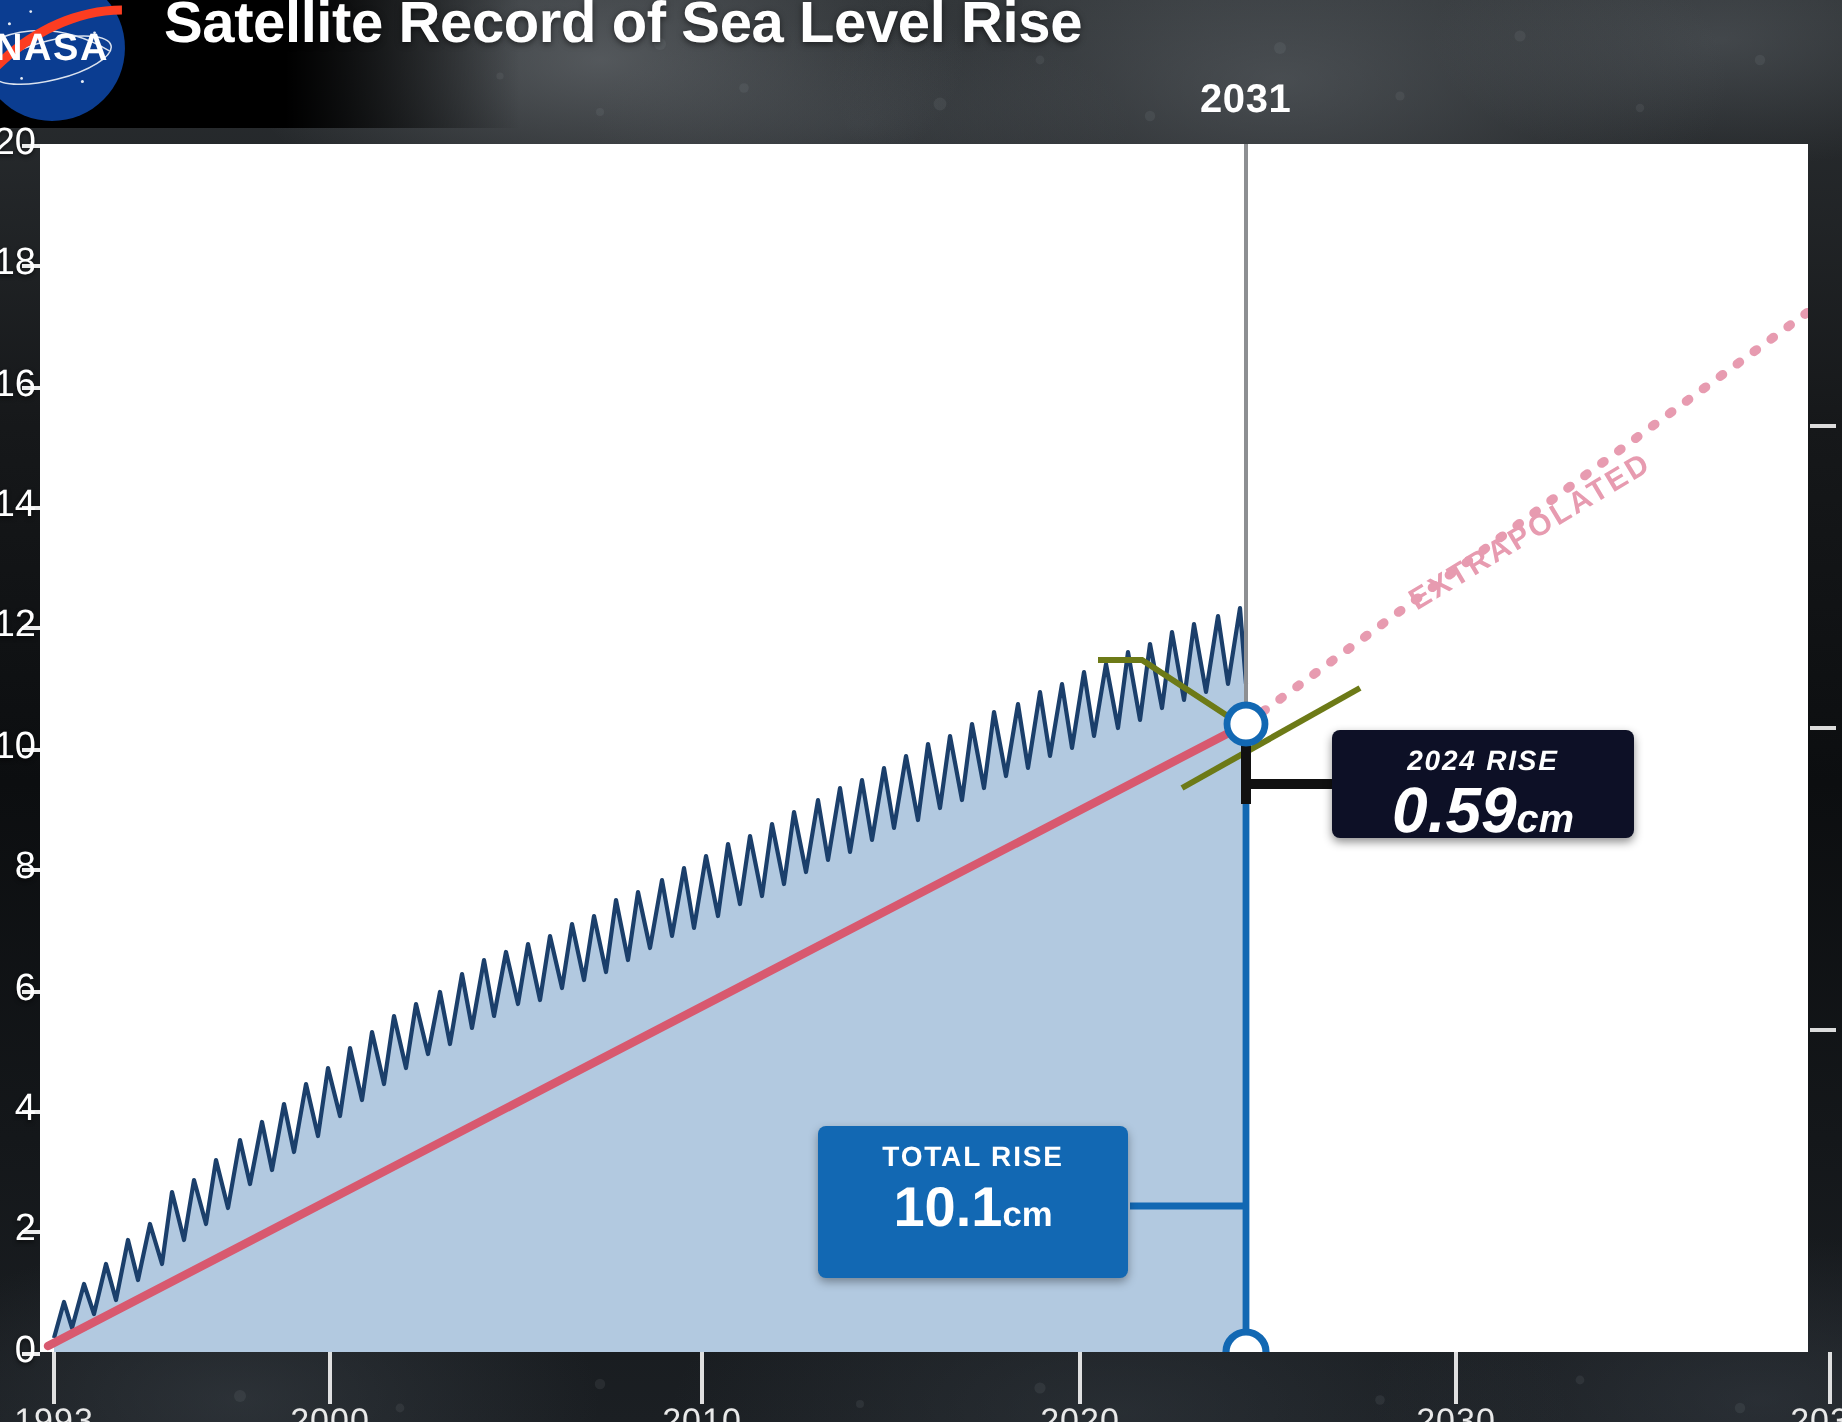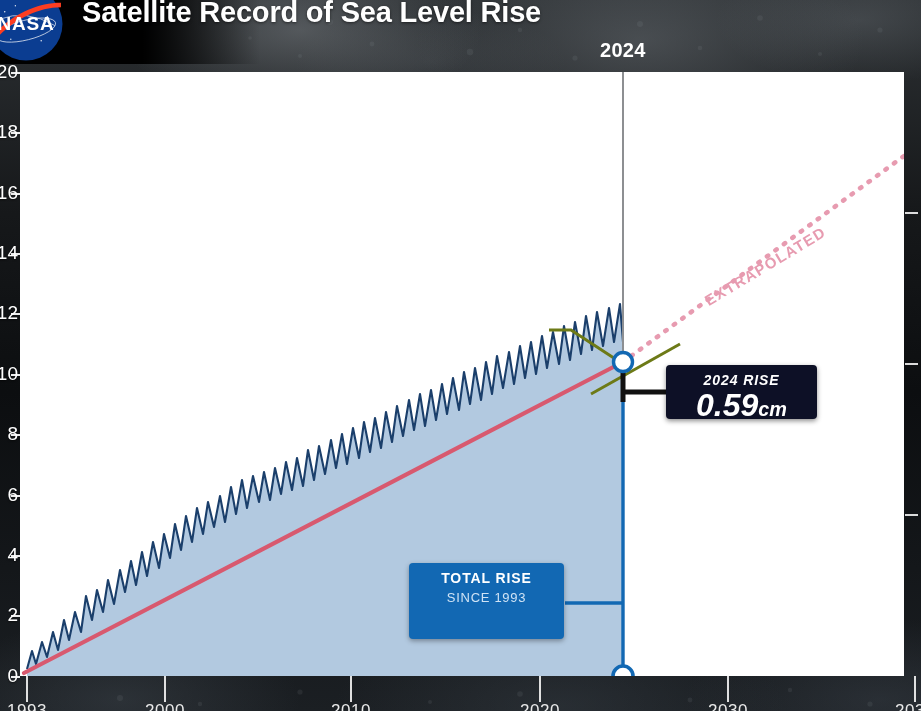--- a/index.html
+++ b/index.html
@@ -154,21 +154,21 @@
       <circle cx="78" cy="40" r=".9"></circle>
         <circle cx="30" cy="70" r=".9"></circle>
         <circle cx="70" cy="72" r="1"></circle>
     </g>
     <path d="M6 66 C28 40 62 22 96 22 L96 28 C64 28 32 46 10 70 Z" fill="#fc3d21"></path>
     <text x="50" y="58" font-family="Liberation Sans, sans-serif" font-size="25" font-weight="bold" fill="#ffffff" text-anchor="middle" letter-spacing="1">NASA</text>
   </svg>
 
   <div class="title">Satellite Record of Sea Level Rise</div>
 
-  <div class="year-top">2024</div>
+  <div class="year-top">2031</div>
 
   <div class="ylab" style="left:-12px;top:62px;">20</div>
   <div class="ylab" style="left:-12px;top:122px;">18</div>
   <div class="ylab" style="left:-12px;top:183px;">16</div>
   <div class="ylab" style="left:-12px;top:243px;">14</div>
   <div class="ylab" style="left:-12px;top:303px;">12</div>
   <div class="ylab" style="left:-12px;top:364px;">10</div>
   <div class="ylab" style="left:-12px;top:424px;">8</div>
   <div class="ylab" style="left:-12px;top:485px;">6</div>
   <div class="ylab" style="left:-12px;top:545px;">4</div>
@@ -278,16 +278,18 @@
 
   <div class="box box-2024">
     <div class="bx-head">2024 RISE</div>
     <div class="bx-val">
       <span>0.59</span><span class="bx-unit">cm</span>
     </div>
   </div>
 
   <div class="box box-total">
     <div class="bx-head">TOTAL RISE</div>
-    <div class="bx-sub">SINCE 1993</div>
+    <div class="bx-val">
+      <span>10.1</span><span class="bx-unit">cm</span>
+    </div>
   </div>
 
 </div>
 
 </body></html>

